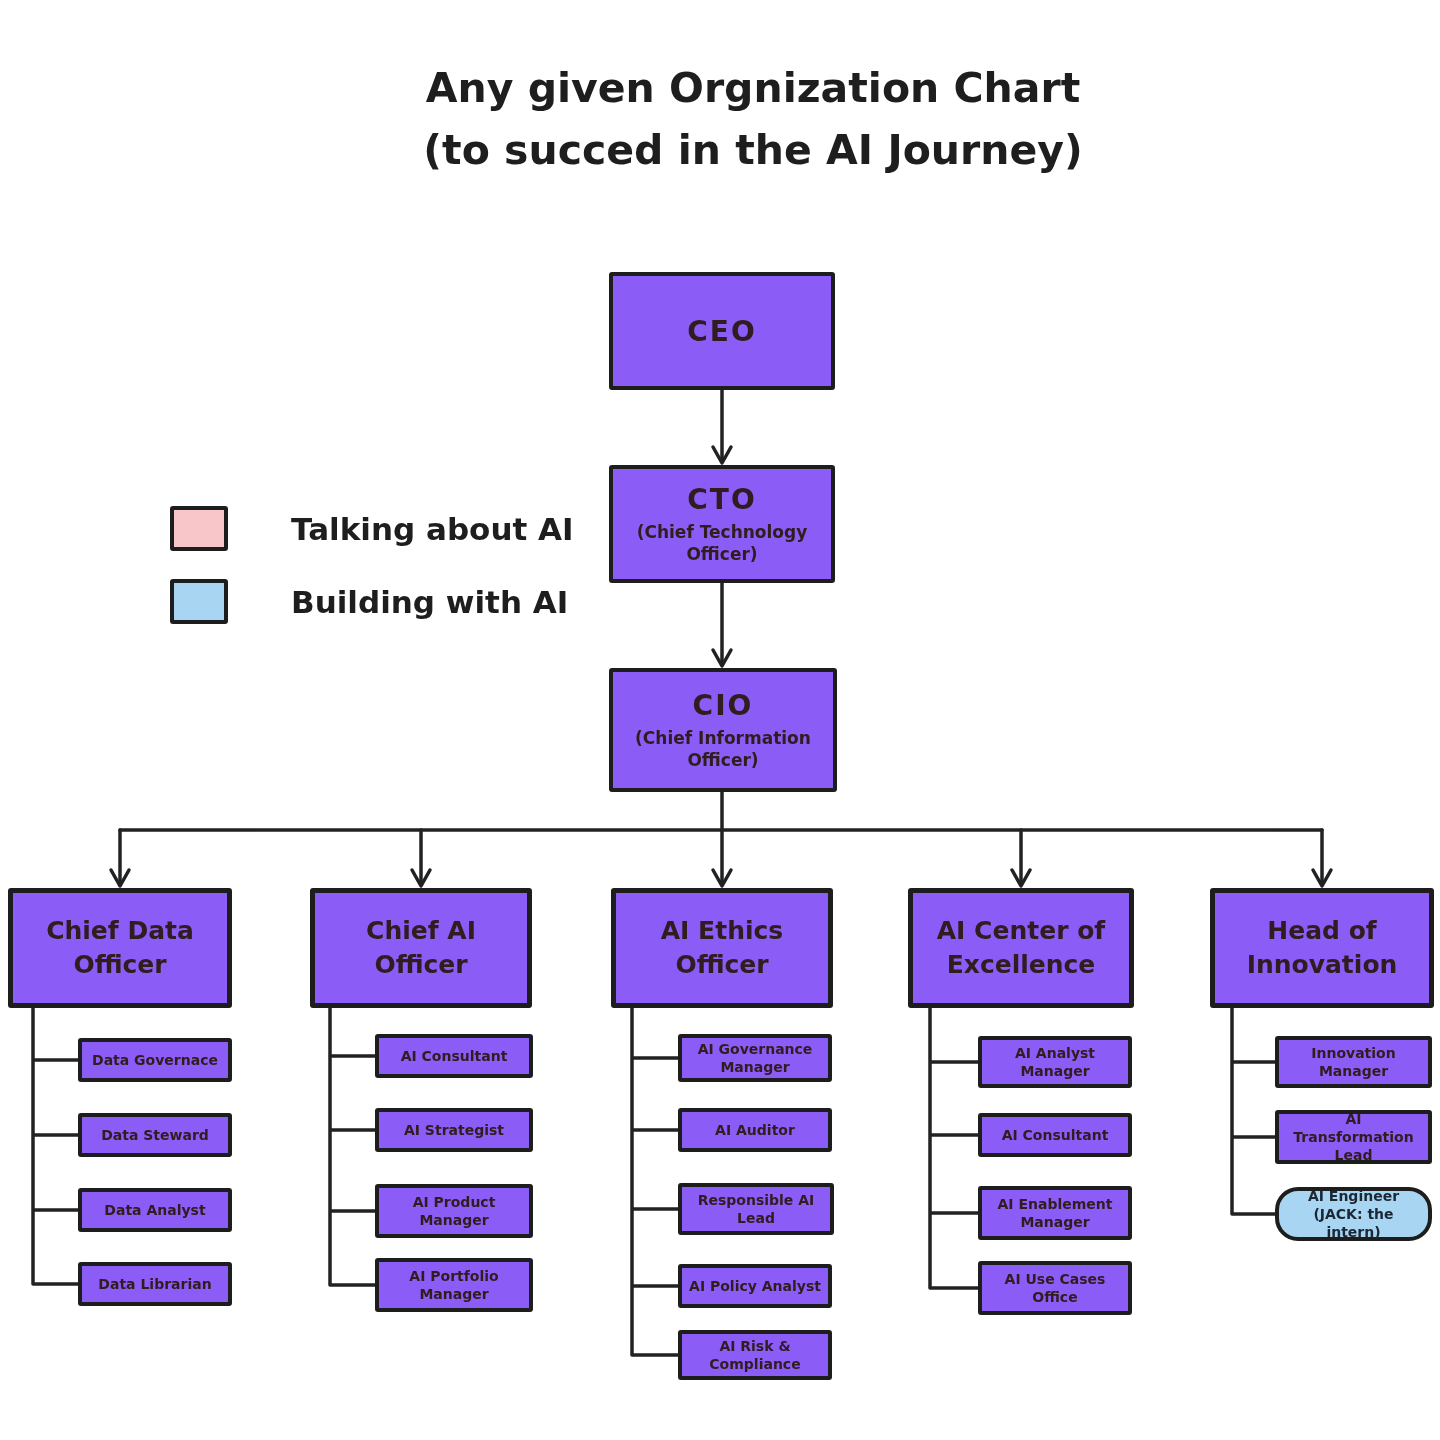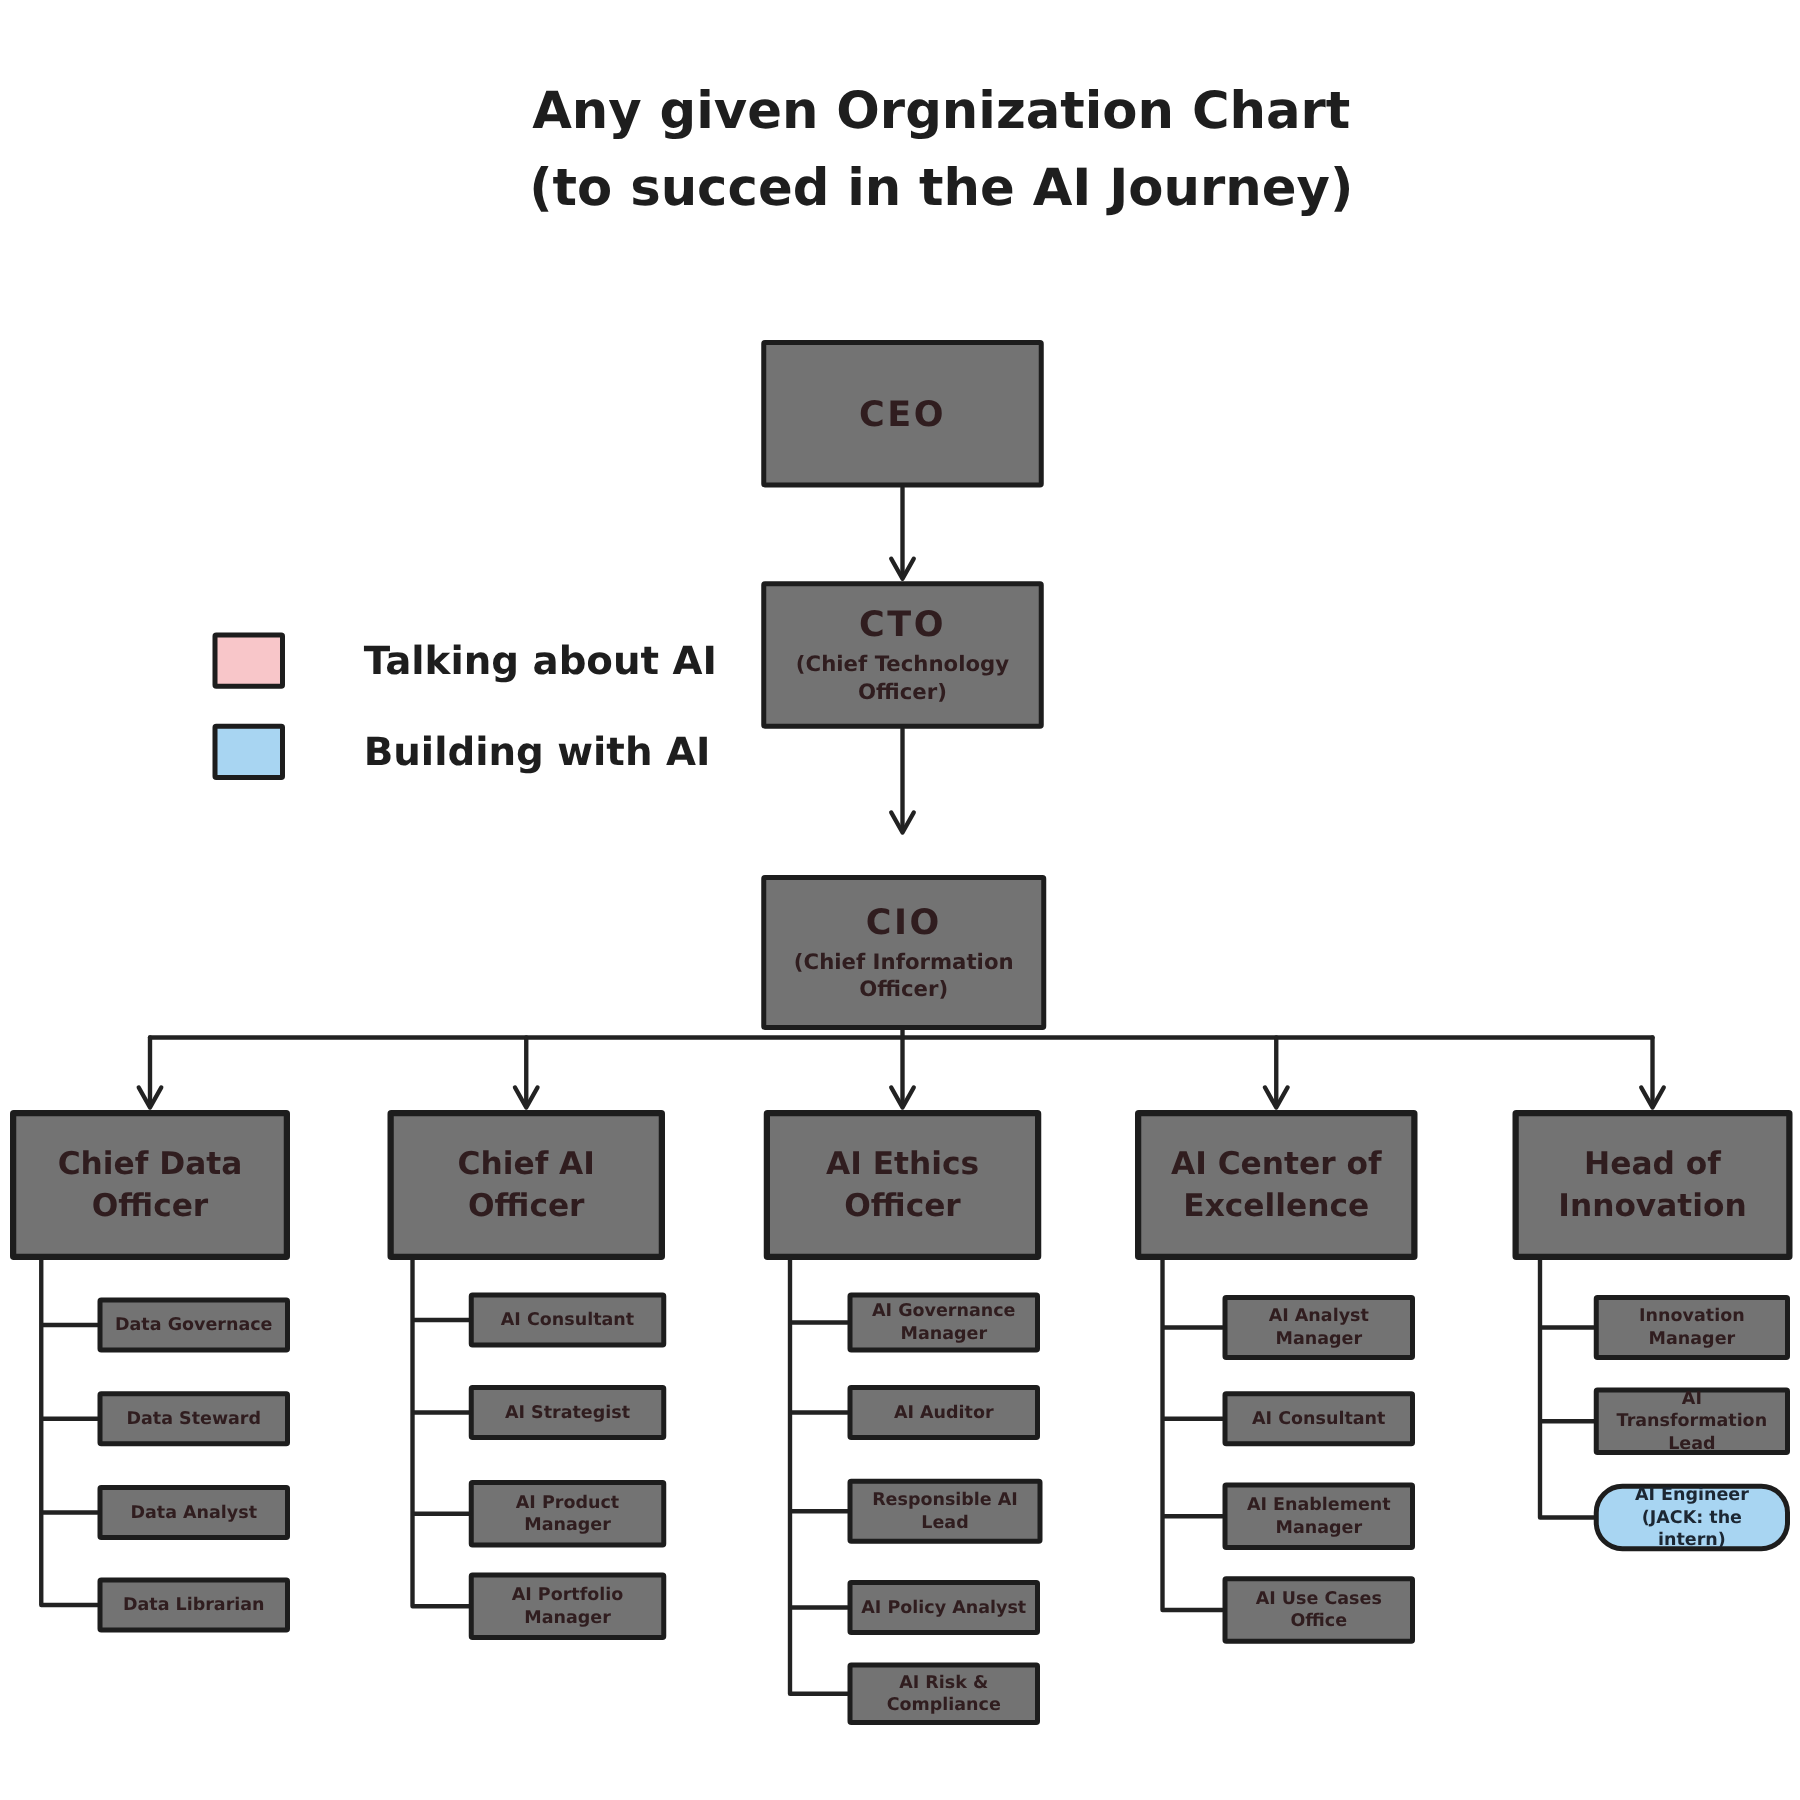--- a/index.html
+++ b/index.html
@@ -5,21 +5,21 @@
   html,body{margin:0;padding:0;background:#ffffff;}
   .canvas{position:relative;width:1440px;height:1440px;background:#ffffff;
           font-family:"DejaVu Sans",sans-serif;overflow:hidden;}
   .title{position:absolute;top:58px;left:0;width:1410px;text-align:center;
          font-size:41px;font-weight:bold;color:#1e1e1e;line-height:1.5;margin-left:48px;}
   .legend-item{position:absolute;left:170px;display:flex;align-items:center;gap:26px;}
   .swatch{width:58px;height:45px;border:4px solid #1d1d1d;border-radius:3px;box-sizing:border-box;flex:0 0 auto;}
   .swatch.talking{background:#f8c6c9;}
   .swatch.building{background:#a8d5f2;}
   .legend-label{font-size:31px;font-weight:bold;color:#1e1e1e;white-space:nowrap;margin-left:37px;}
-  .node{position:absolute;background:#737373;border:4px solid #1d1d1d;border-radius:3px;
+  .node{position:absolute;background:#8b5cf6;border:4px solid #1d1d1d;border-radius:3px;
         display:flex;flex-direction:column;align-items:center;justify-content:center;
         text-align:center;color:#301d1f;box-sizing:border-box;}
   .chain .node-title{font-size:28px;font-weight:bold;letter-spacing:2px;}
   .chain .node-sub{font-size:17px;font-weight:bold;margin-top:5px;line-height:1.3;letter-spacing:0;}
   .head{font-size:25px;font-weight:bold;line-height:1.35;border-width:5px;padding:0 8px;}
   .sub{font-size:14px;font-weight:bold;line-height:1.3;padding:1px 6px;}
   .sub.building{background:#a8d5f2;color:#1c2733;}
   .connectors{position:absolute;left:0;top:0;width:1440px;height:1440px;pointer-events:none;}
   .connectors path{stroke:#222222;stroke-width:3.5;fill:none;stroke-linecap:round;stroke-linejoin:round;}
 </style>
@@ -76,21 +76,21 @@
     <path d="M1232,1008 L1232,1214 M1232,1062 L1275,1062 M1232,1137 L1275,1137 M1232,1214 L1275,1214"></path>
   </svg>
 
   <div class="node chain" style="left:609px;top:272px;width:226px;height:118px;">
     <div class="node-title">CEO</div>
   </div>
   <div class="node chain" style="left:609px;top:465px;width:226px;height:118px;">
     <div class="node-title">CTO</div>
     <div class="node-sub">(Chief Technology Officer)</div>
   </div>
-  <div class="node chain" style="left:609px;top:700px;width:228px;height:124px;">
+  <div class="node chain" style="left:609px;top:668px;width:228px;height:124px;">
     <div class="node-title">CIO</div>
     <div class="node-sub">(Chief Information Officer)</div>
   </div>
 
   <div class="node head" style="left:8px;top:888px;width:224px;height:120px;">
     <span>Chief Data Officer</span>
   </div>
   <div class="node head" style="left:310px;top:888px;width:222px;height:120px;">
     <span>Chief AI Officer</span>
   </div>

